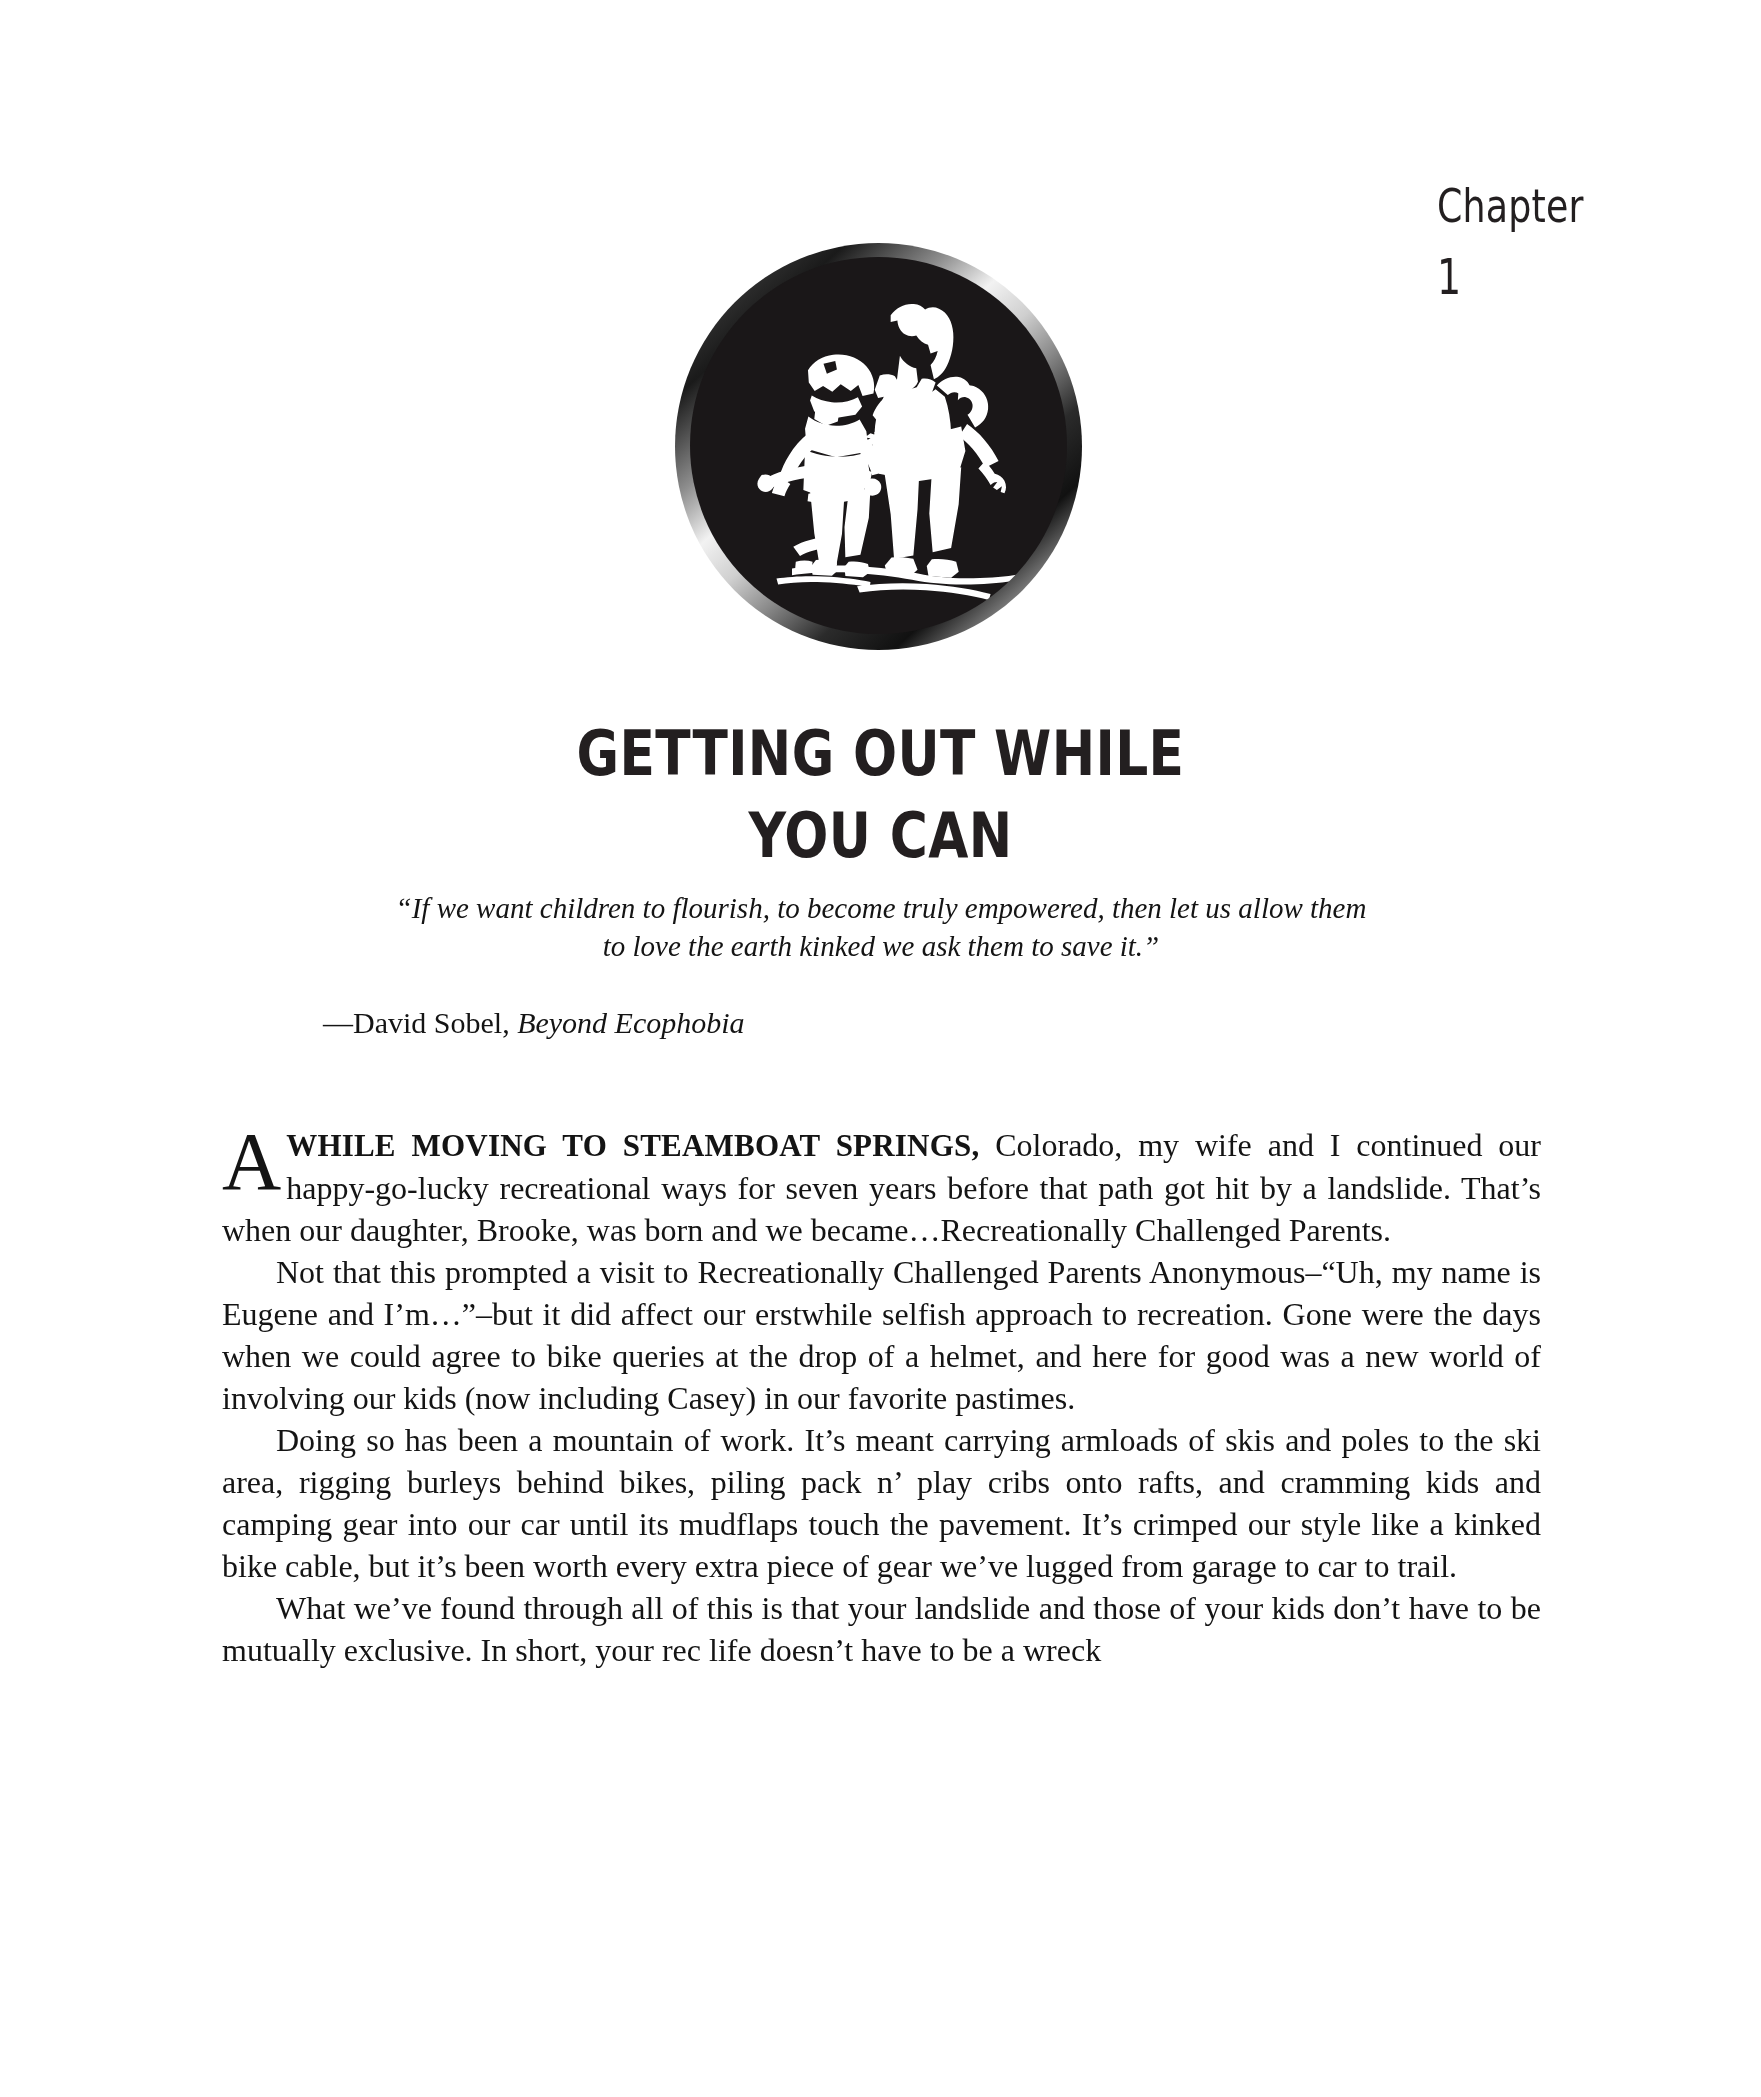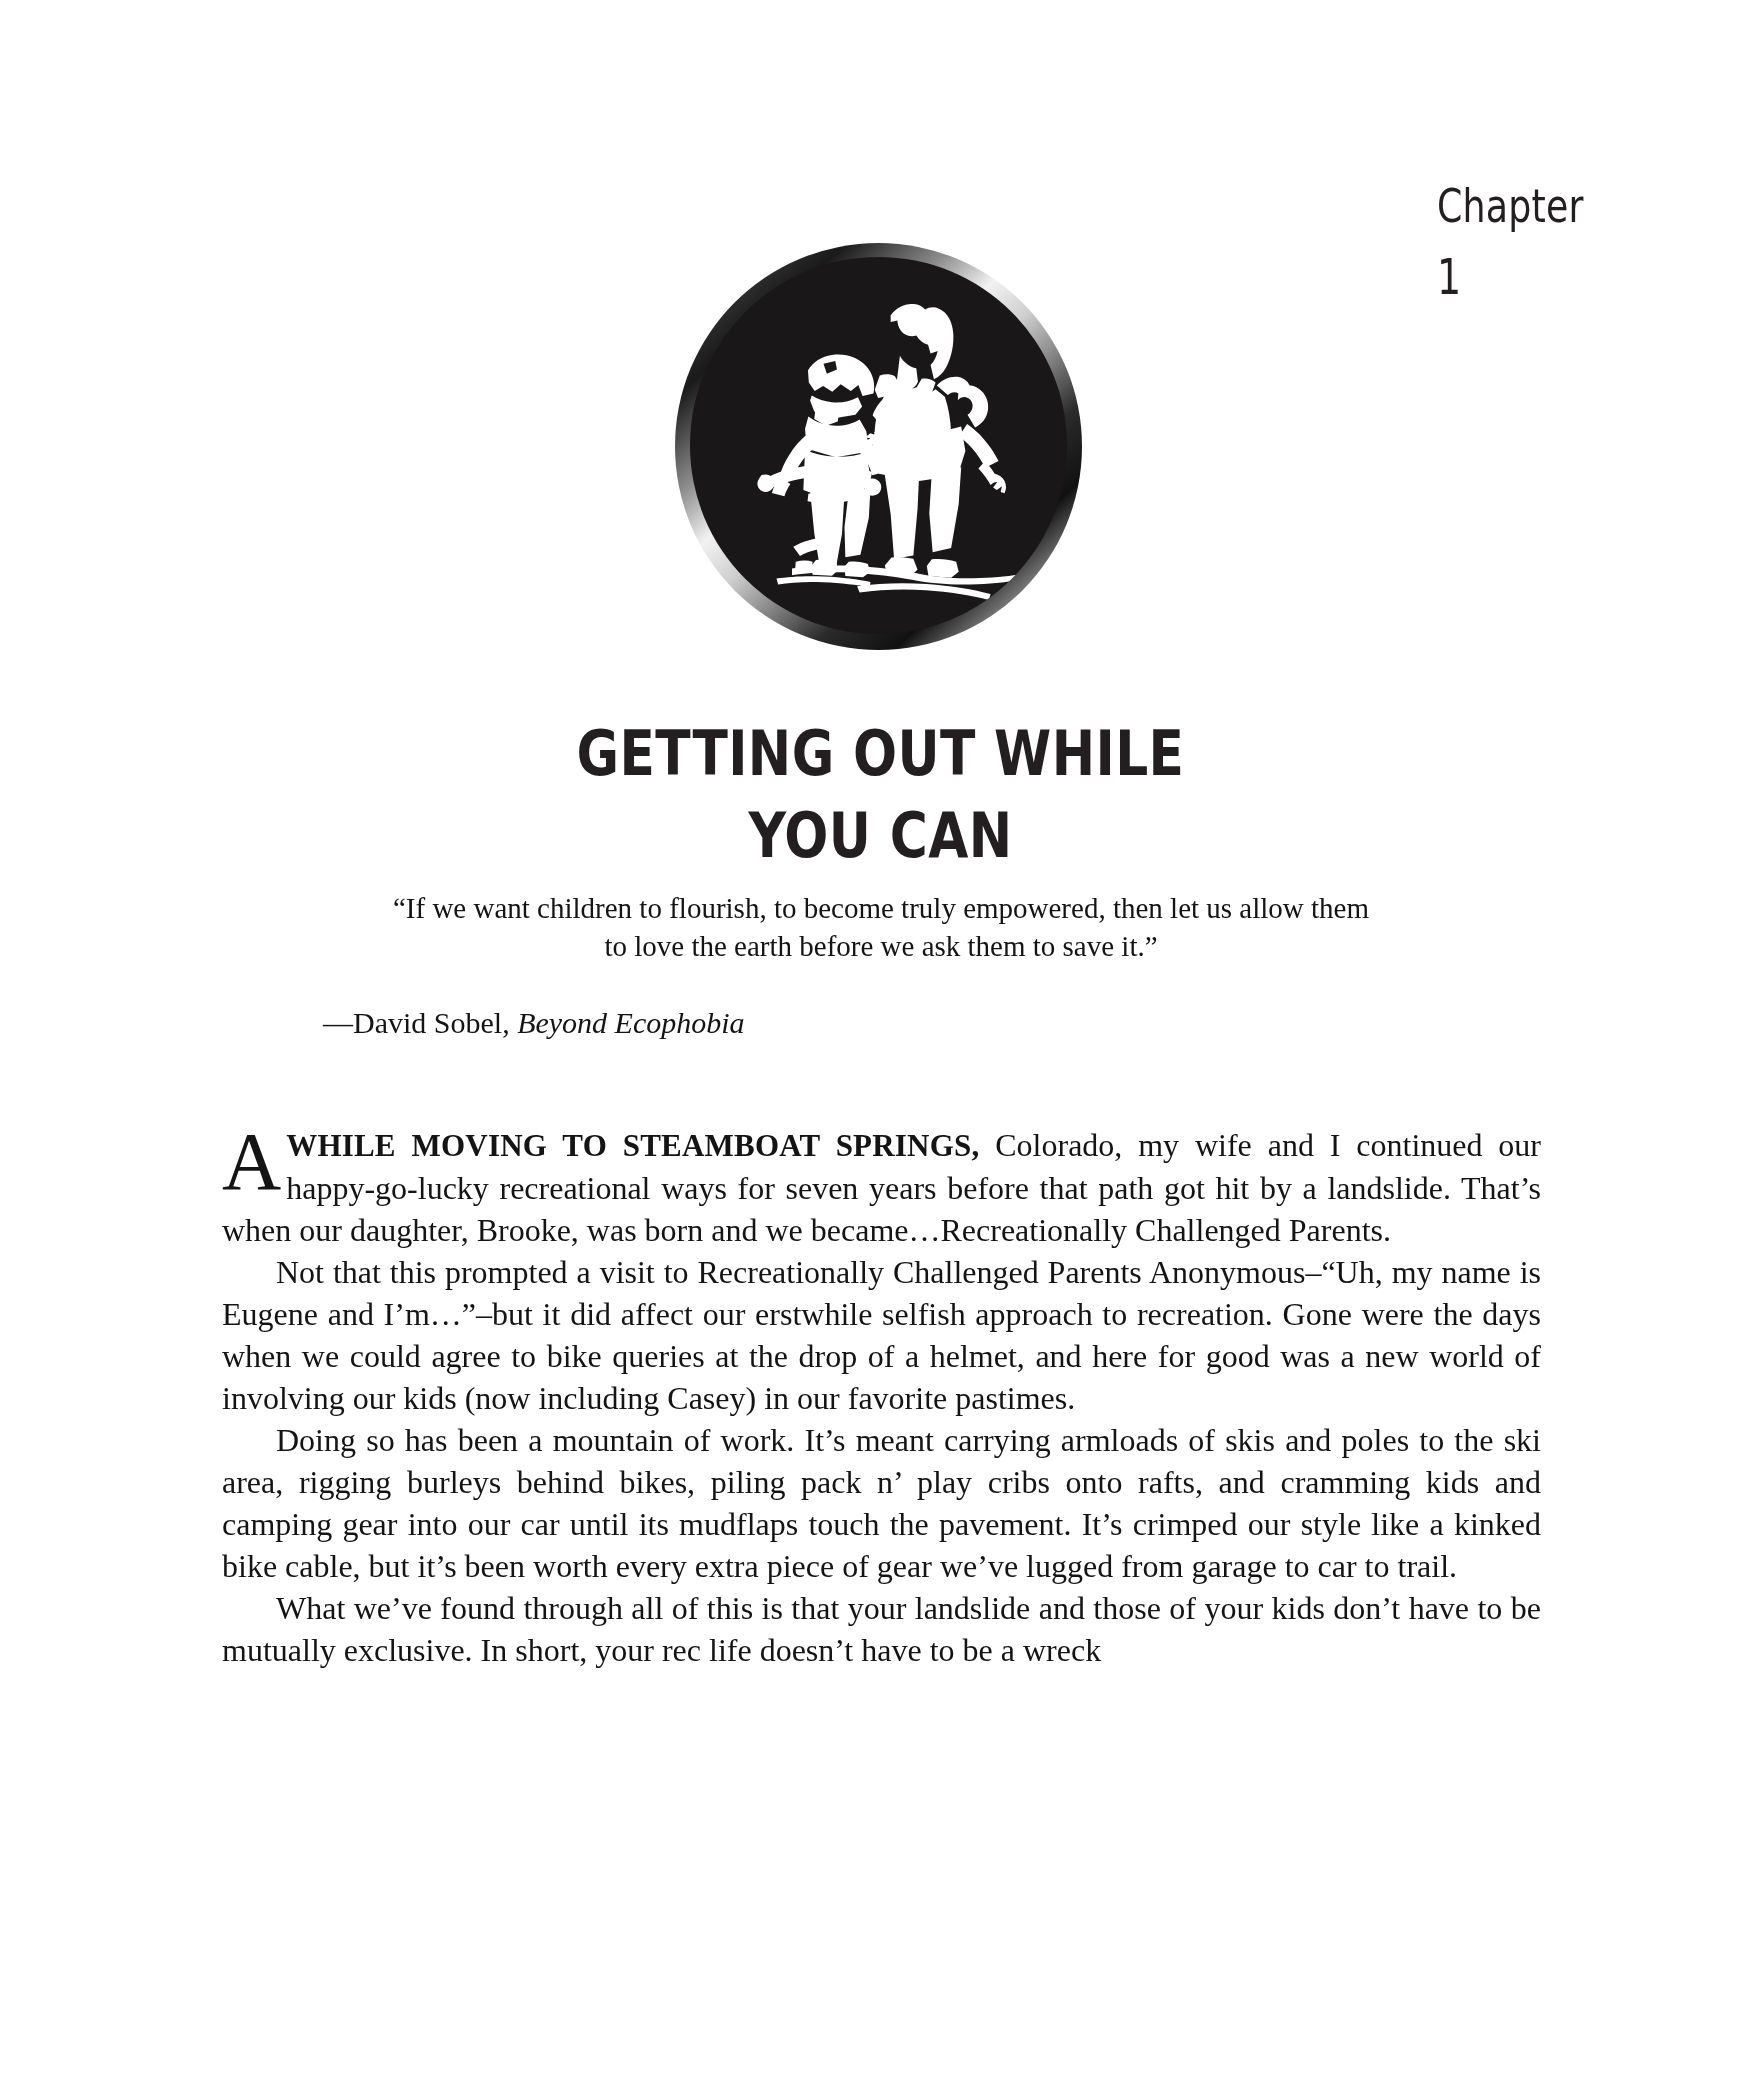--- a/index.html
+++ b/index.html
@@ -126,20 +126,21 @@
 
   
   .epigraph {
     position: absolute;
     left: 323px;
     width: 1116px;
     top: 890px;
     text-align: center;
     font-size: 29px;
     line-height: 1.30;
+    font-style: italic;
     color: #141414;
   }
   .epigraph .eline { display: block; }
   .attribution {
     position: absolute;
     left: 323px;
     width: 1116px;
     top: 1005px;
     text-align: left;
     font-size: 30px;
@@ -273,21 +274,21 @@
     </div>
   </div>
 
   <h1 class="chapter-title">
     <span class="tline">GETTING OUT WHILE</span>
     <span class="tline">YOU CAN</span>
   </h1>
 
   <div class="epigraph">
     <span class="eline">“If we want children to flourish, to become truly empowered, then let us allow them</span>
-    <span class="eline">to love the earth before we ask them to save it.”</span>
+    <span class="eline">to love the earth kinked we ask them to save it.”</span>
   </div>
   <div class="attribution">
     <span>—David Sobel, </span><span class="work">Beyond Ecophobia</span>
   </div>
 
   <div class="body-copy">
     <p class="first"><span class="dropcap">A</span><span class="smallcaps-lead">WHILE MOVING TO STEAMBOAT SPRINGS,</span><span> Colorado, my wife and I contin­ued our happy-go-lucky recreational ways for seven years before that path got hit by a landslide. That’s when our daughter, Brooke, was born and we became…Recreation­ally Challenged Parents.</span></p>
     <p>Not that this prompted a visit to Recreationally Challenged Parents Anonymous–“Uh, my name is Eugene and I’m…”–but it did affect our erstwhile selfish approach to recreation. Gone were the days when we could agree to bike queries at the drop of a helmet, and here for good was a new world of involving our kids (now including Casey) in our favorite pastimes.</p>
     <p>Doing so has been a mountain of work. It’s meant carrying armloads of skis and poles to the ski area, rigging burleys behind bikes, piling pack n’ play cribs onto rafts, and cramming kids and camping gear into our car until its mudflaps touch the pave­ment. It’s crimped our style like a kinked bike cable, but it’s been worth every extra piece of gear we’ve lugged from garage to car to trail.</p>
     <p>What we’ve found through all of this is that your landslide and those of your kids don’t have to be mutually exclusive. In short, your rec life doesn’t have to be a wreck</p>

